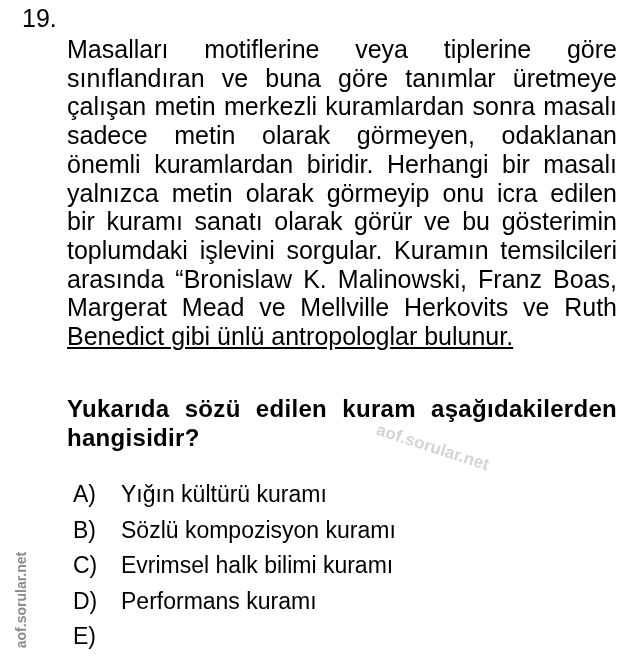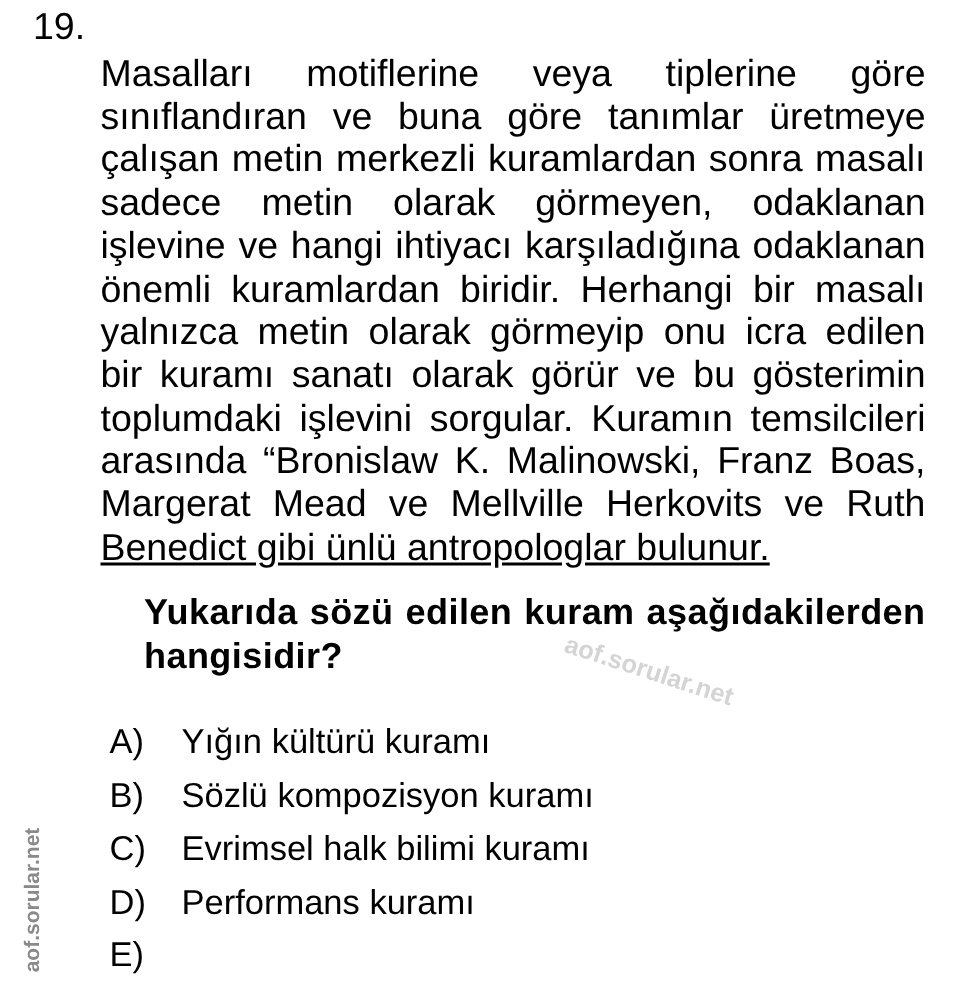--- a/index.html
+++ b/index.html
@@ -5,41 +5,40 @@
   html, body { margin:0; padding:0; background:#ffffff; }
   body { width:640px; height:670px; position:relative; overflow:hidden;
          font-family:"Liberation Sans", sans-serif; color:#000; }
   .qnum { position:absolute; left:22px; top:4px; font-weight:normal; font-size:25px; line-height:29px; }
   .body { position:absolute; left:67px; top:19px; width:550px; font-size:25px; line-height:28.7px;
           text-align:justify; text-align-last:left; letter-spacing:0;margin-top:16px; }
   .body .ln { display:block; text-align:justify; text-align-last:justify; white-space:nowrap; }
   .body .ln.last { text-align-last:left;text-decoration:underline; }
   .prompt { position:absolute; left:67px; top:394px; width:550px; font-size:24px; font-weight:bold;
             line-height:29px; letter-spacing:0.3px; }
-  .prompt .ln { display:block; text-align-last:justify;margin-left:29px; }
+  .prompt .ln { display:block; text-align-last:justify; }
   .prompt .ln.last { text-align-last:left;text-align:right; }
   .options { position:absolute; left:73px; top:476px; list-style:none; margin:0; padding:0; }
   .opt { display:flex; font-size:23px; line-height:36px; height:35.5px; }
   .opt-letter { width:48px; }
   .wm-side { position:absolute; left:-29px; top:592px; transform:rotate(-90deg); transform-origin:center;
              width:100px; text-align:center; font-size:14px; font-weight:bold; color:#8a8a8a; }
   .wm-diag { position:absolute; left:380px; top:420px; transform:rotate(18deg); transform-origin:left top;
              font-size:17px; font-weight:bold; color:#d4d4d4; white-space:nowrap; }
 </style>
 </head>
 <body>
 
 <div class="qnum">19.</div>
 
 <div class="body">
   <span class="ln">Masalları motiflerine veya tiplerine göre</span>
   <span class="ln">sınıflandıran ve buna göre tanımlar üretmeye</span>
   <span class="ln">çalışan metin merkezli kuramlardan sonra masalı</span>
   <span class="ln">sadece metin olarak görmeyen, odaklanan</span>
-  <span class="ln">işlevine ve hangi ihtiyacı karşıladığına odaklanan</span>
   <span class="ln">önemli kuramlardan biridir. Herhangi bir masalı</span>
   <span class="ln">yalnızca metin olarak görmeyip onu icra edilen</span>
   <span class="ln">bir kuramı sanatı olarak görür ve bu gösterimin</span>
   <span class="ln">toplumdaki işlevini sorgular. Kuramın temsilcileri</span>
   <span class="ln">arasında “Bronislaw K. Malinowski, Franz Boas,</span>
   <span class="ln">Margerat Mead ve Mellville Herkovits ve Ruth</span>
   <span class="ln last">Benedict gibi ünlü antropologlar bulunur.</span>
 </div>
 
 <div class="prompt">

